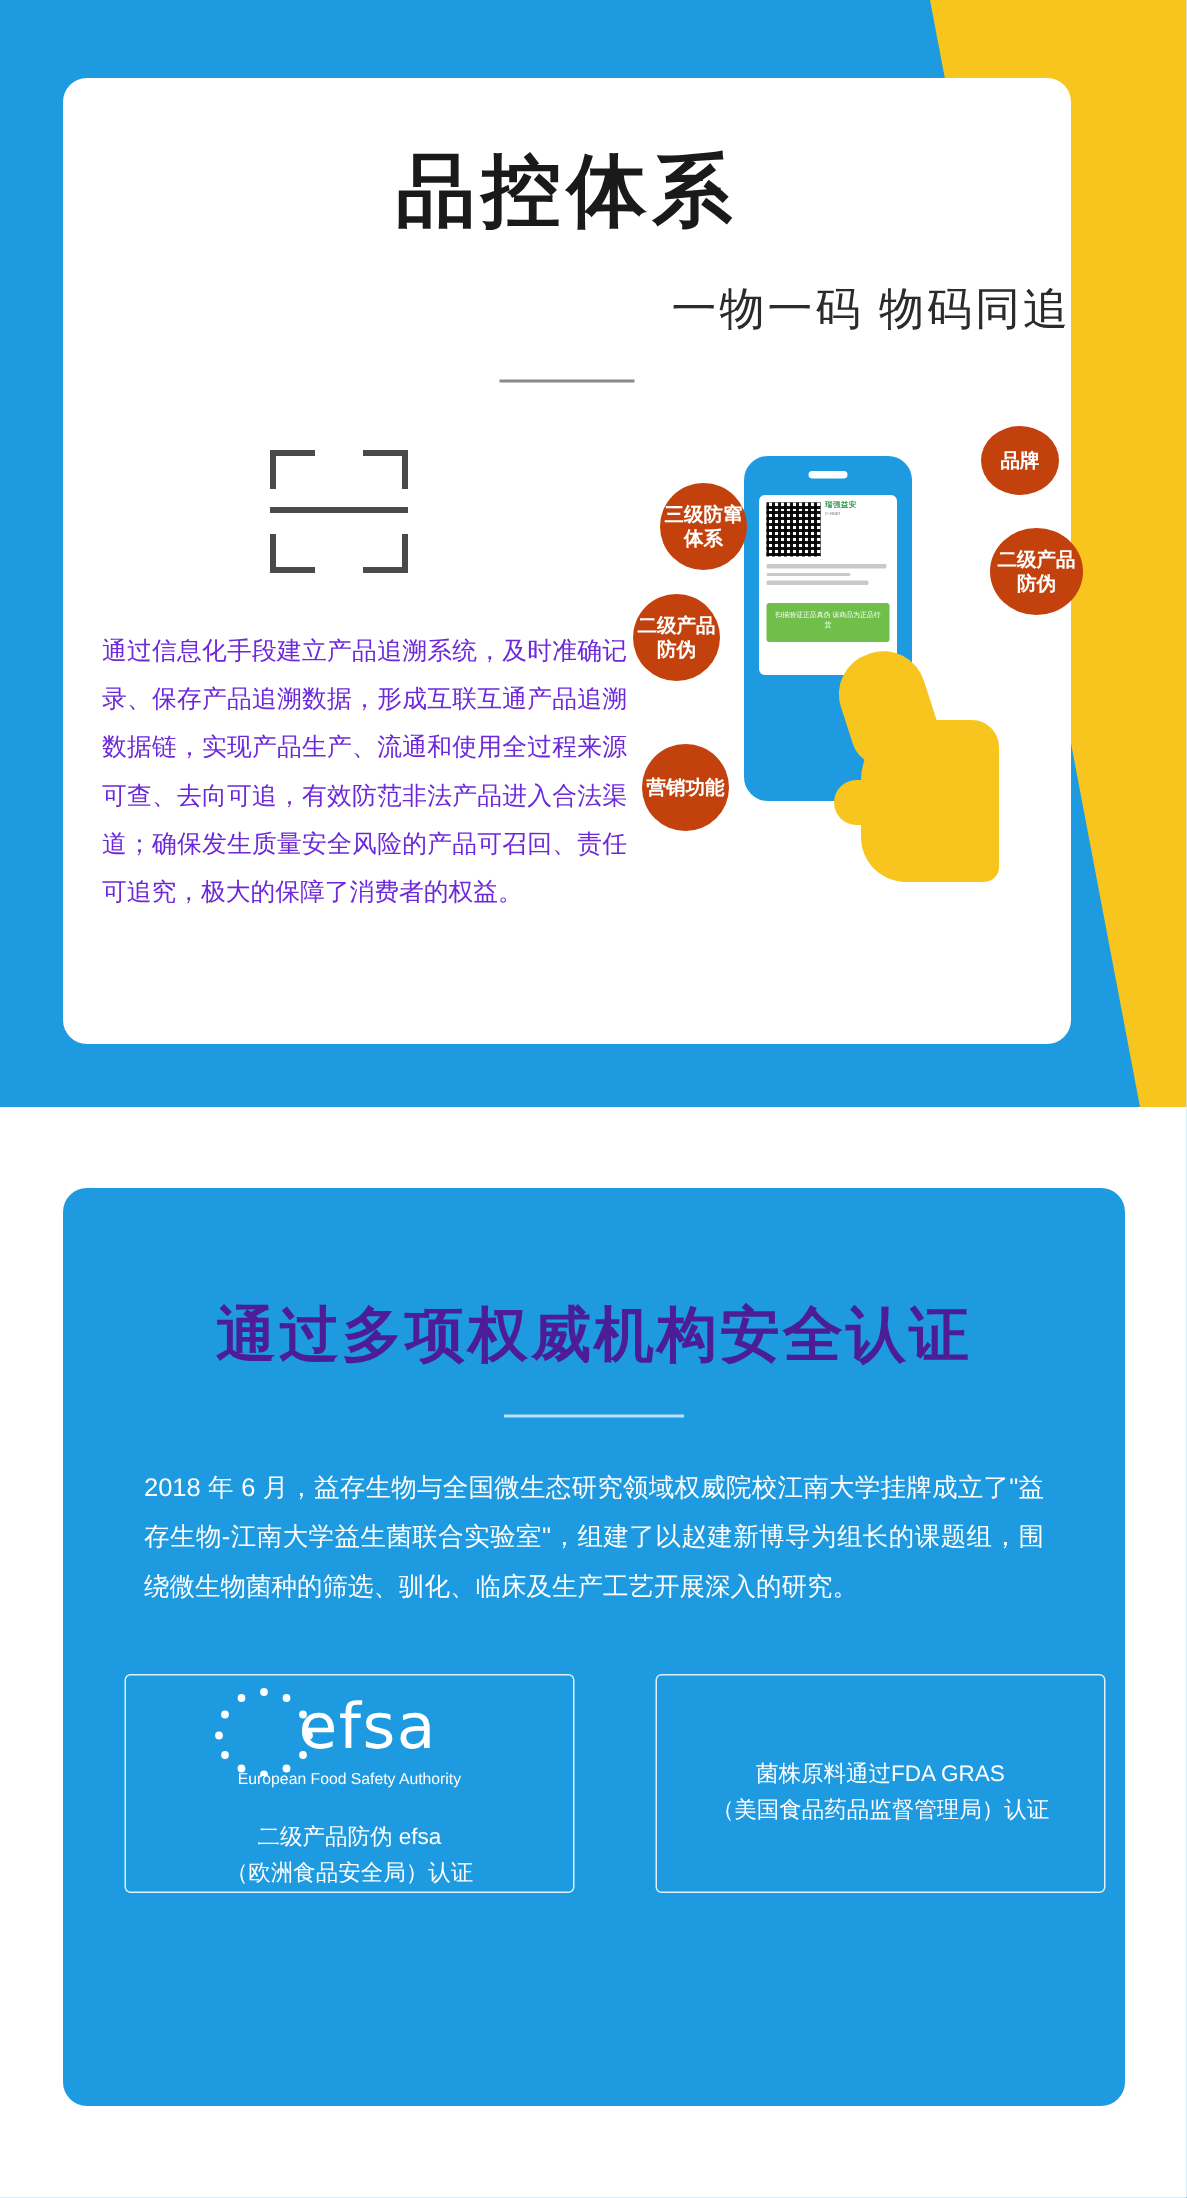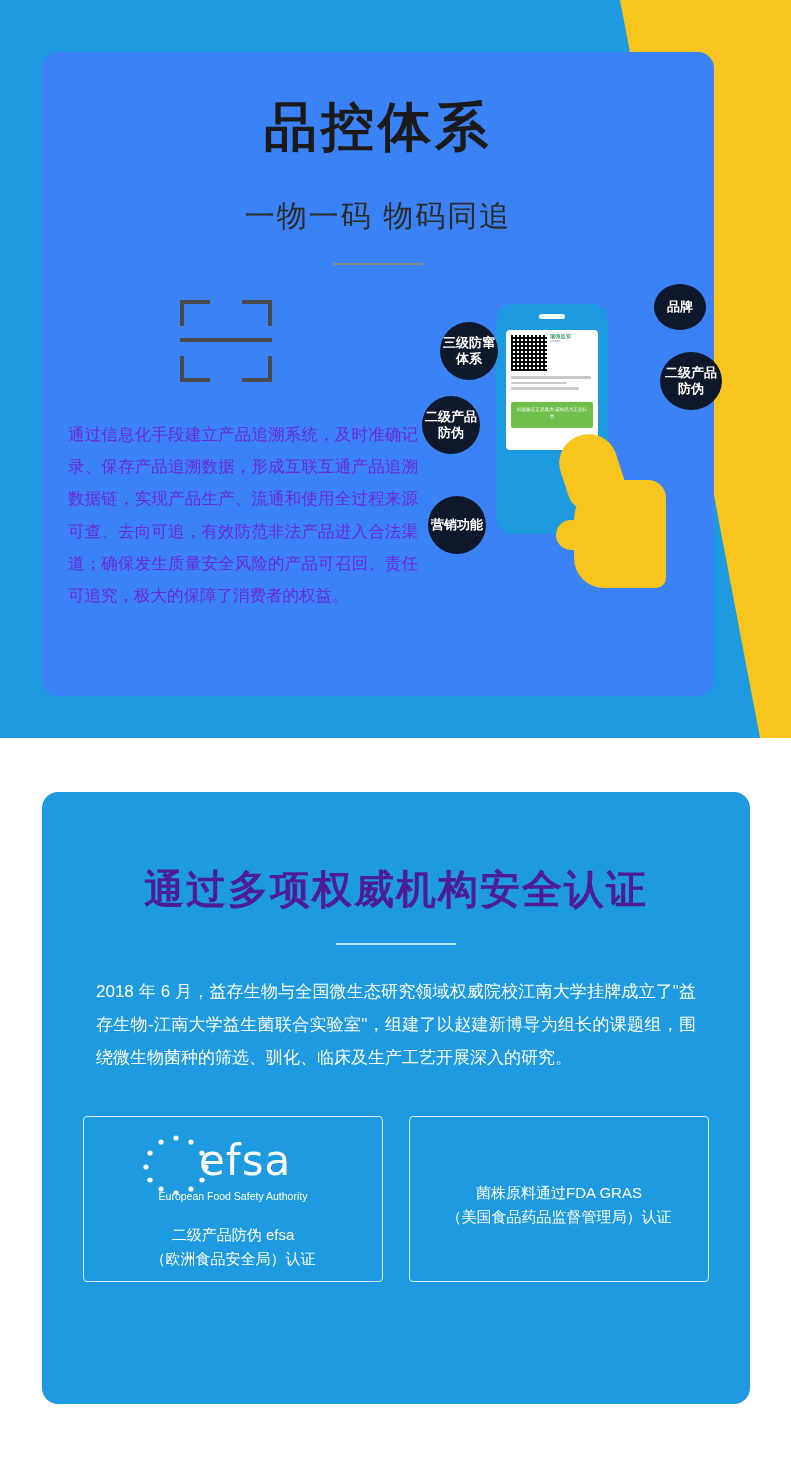--- a/index.html
+++ b/index.html
@@ -32,34 +32,34 @@
     width: 791px;
     height: 738px;
     background: #1e9ae0;
     clip-path: polygon(0 0, 620px 0, 760px 738px, 0 738px);
   }
   .card1 {
     position: absolute;
     left: 42px; top: 52px;
     width: 672px;
     height: 644px;
-    background: #3b82f6;
+    background: #ffffff;
     border-radius: 16px;
   }
   .title1 {
     margin-top: 40px;
     text-align: center;
     font-size: 53px;
     font-weight: bold;
     letter-spacing: 4px;
     color: #1a1a1a;
   }
   .subtitle1 {
-    margin-top: 32px;
-    text-align: center;
+    margin-top: 22px;
+    text-align: right;
     font-size: 30px;
     letter-spacing: 2px;
     color: #2b2b2b;
   }
   .rule1 {
     width: 90px;
     height: 2px;
     background: #8a8a8a;
     margin: 26px auto 0 auto;
   }
@@ -188,21 +188,21 @@
   .hand .thumb {
     position: absolute;
     left: 0px; top: 92px;
     width: 42px; height: 30px;
     background: #f7c51e;
     border-radius: 18px 6px 6px 18px;
   }
 
   .bubble {
     position: absolute;
-    background: #0f172a;
+    background: #c2410c;
     color: #ffffff;
     border-radius: 50%;
     display: flex;
     align-items: center;
     justify-content: center;
     text-align: center;
     font-size: 13px;
     line-height: 1.25;
     font-weight: bold;
   }
@@ -245,27 +245,28 @@
     text-align: justify;
   }
   .certs {
     display: flex;
     justify-content: center;
     gap: 26px;
     margin-top: 42px;
   }
   .cert {
     width: 300px;
-    height: 166px;
+    height: 146px;
     border: 1px solid rgba(255,255,255,.85);
     border-radius: 4px;
     display: flex;
     flex-direction: column;
     justify-content: center;
     color: #ffffff;
+    margin-left: 28px;
   }
   .cert-logo { height: 84px; display:flex; align-items:center; justify-content:center; }
   .efsa-wrap { position: relative; width: 200px; height: 74px; }
   .efsa-stars {
     position: absolute; left: 6px; top: 2px; width: 74px; height: 60px;
   }
   .efsa-word {
     position: absolute; left: 66px; top: 4px;
     font-size: 42px; letter-spacing: 1px; color: #ffffff;
     font-family: "DejaVu Sans", sans-serif;

